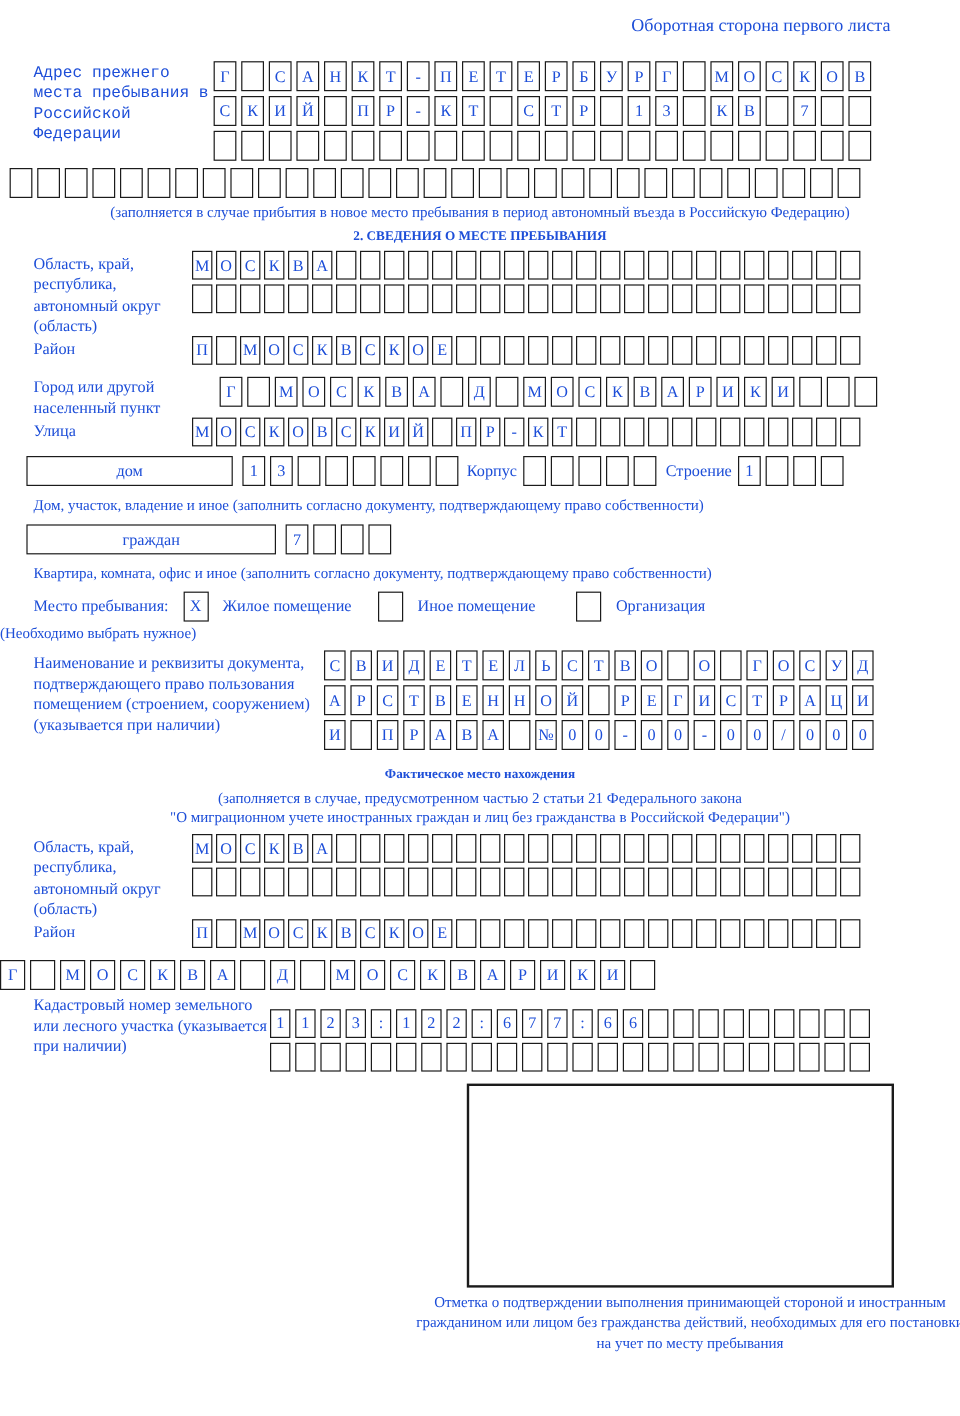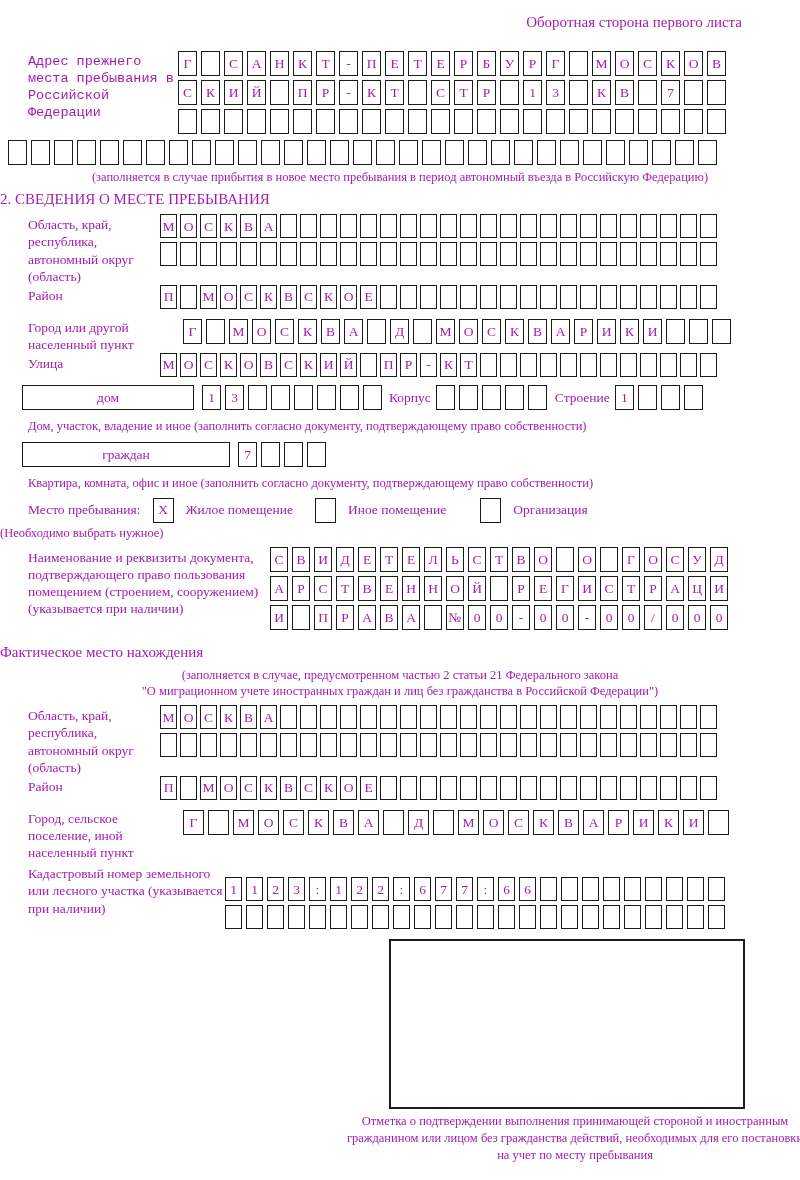--- a/index.html
+++ b/index.html
@@ -1,18 +1,18 @@
 <!DOCTYPE html>
 <html><head>
 <meta charset="utf-8">
 <style>
   html,body{margin:0;padding:0;background:#fff;}
   .page{
     position:relative;width:800px;height:1180px;background:#fff;overflow:hidden;
-    font-family:"Liberation Serif","DejaVu Serif",serif;color:#a21caf;
+    font-family:"Liberation Serif","DejaVu Serif",serif;color:#1d4ed8;
   }
   .top-note{font-size:15px;text-align:right;padding:14px 58px 0 0;}
   .frow{display:flex;align-items:flex-start;}
   .lbl{font-size:13.5px;line-height:1.27;padding-top:2px;box-sizing:border-box;}
   .ml28{margin-left:28px;}
   .stack > .cells{margin-bottom:4px;}
   .cells{display:flex;}
   .cells .cell{
     width:17px;height:23px;border:1.5px solid #1b1b1b;flex:0 0 auto;
     display:flex;align-items:center;justify-content:center;
@@ -22,21 +22,21 @@
   .g28{gap:3px;}
   .g28 .cell{width:15px;height:22px;}
   .g21{gap:4px;}
   .g21 .cell{width:16px;height:23px;}
   .g22w{gap:4px;}
   .g22w .cell{width:19px;height:23px;}
   .gk{gap:4px;}
   .gk .cell{width:15px;height:22px;}
   .caption{font-size:12.5px;line-height:1.3;}
   .center{text-align:center;}
-  .sec-title{font-size:15px;font-weight:normal;text-align:left;margin:6px 0 6px 0;}
+  .sec-title{font-size:11px;font-weight:bold;text-align:center;margin:6px 0 6px 0;}
   .widebox{
     border:1.8px solid #1b1b1b;height:25px;display:flex;align-items:center;justify-content:center;
     font-size:13.5px;box-sizing:border-box;
   }
   .chk{
     width:19px;height:23px;border:1.5px solid #1b1b1b;display:flex;align-items:center;justify-content:center;
     font-size:13.5px;flex:0 0 auto;
   }
   .inline-lab{font-size:13.5px;white-space:nowrap;padding-top:3px;}
   .stamp-box{border:2px solid #1b1b1b;width:356px;height:170px;margin:6px 0 4px 389px;box-sizing:border-box;}
@@ -560,21 +560,20 @@
         <div class="cell"></div>
         <div class="cell"></div>
         <div class="cell"></div>
         <div class="cell"></div>
         <div class="cell"></div>
         <div class="cell"></div>
       </div>
   </div>
 
   <div class="frow">
-    <div class="lbl ml28" style="width:155px;">Город, сельское поселение, иной населенный пункт</div>
     <div class="cells g22w" style="margin-top:2px;">
         <div class="cell">Г</div>
         <div class="cell"></div>
         <div class="cell">М</div>
         <div class="cell">О</div>
         <div class="cell">С</div>
         <div class="cell">К</div>
         <div class="cell">В</div>
         <div class="cell">А</div>
         <div class="cell"></div>

